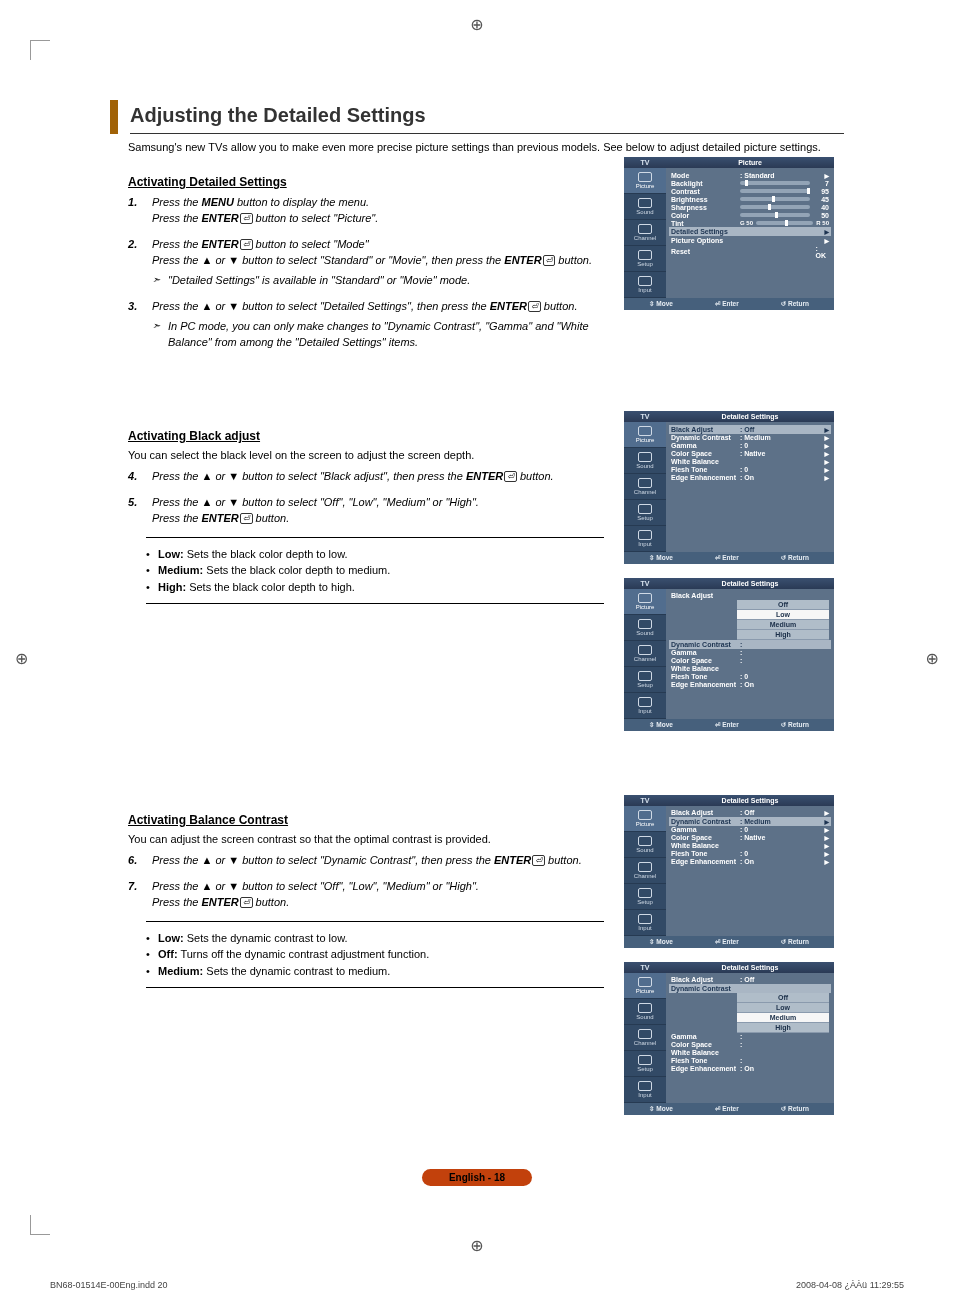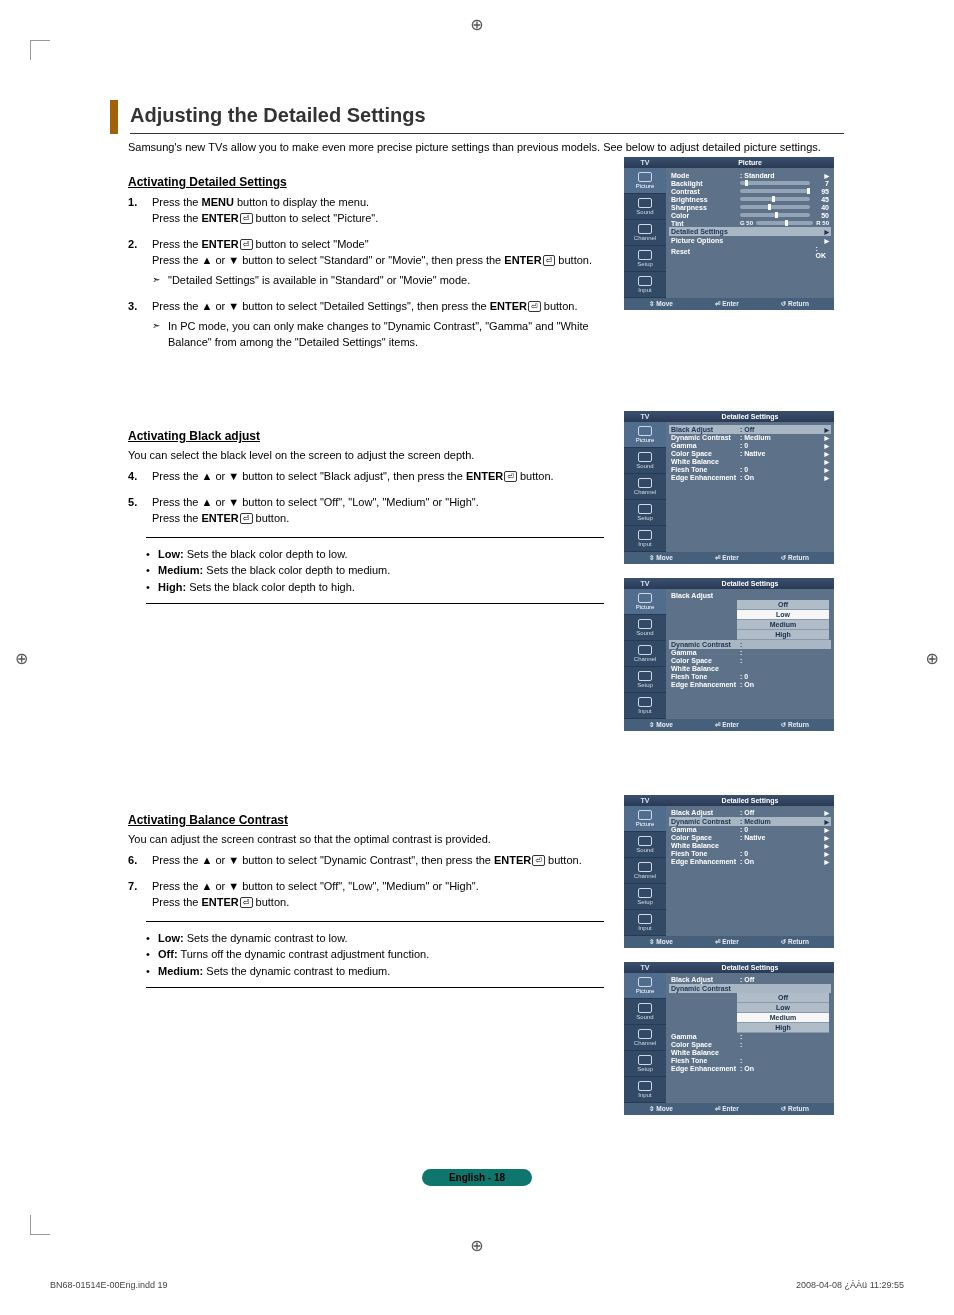--- a/index.html
+++ b/index.html
@@ -77,20 +77,21 @@
     padding: 0;
     margin: 0 0 0 18px;
     font-size: 11px;
   }
   ol.steps > li {
     counter-increment: step;
     position: relative;
     padding-left: 24px;
     margin-bottom: 10px;
     line-height: 1.45;
+    font-style: italic;
   }
   ol.steps > li::before {
     content: counter(step) ".";
     position: absolute;
     left: 0;
     font-weight: bold;
   }
   .note {
     display: block;
     padding-left: 16px;
@@ -230,21 +231,21 @@
     border-bottom:1px solid #8a9aad;
     font-weight:bold;
   }
   .dropdown .ditem.sel { background:#f6f6f6; }
 
   .page-num {
     display:block;
     margin: 40px auto 0;
     width: 110px;
     text-align:center;
-    background:#0f766e;
+    background:#c2410c;
     border-radius: 12px;
     font-size: 10px;
     font-weight:bold;
     padding:3px 0;
   }
   .footer-line {
     position:absolute;
     bottom: 25px;
     left: 50px; right: 50px;
     display:flex;
@@ -749,16 +750,16 @@
               </div>
             </div>
           </div>
       </div>
     </div>
 
     <span class="page-num">English - 18</span>
   </div>
 
   <div class="footer-line">
-    <span>BN68-01514E-00Eng.indd   19</span>
+    <span>BN68-01514E-00Eng.indd   20</span>
     <span>2008-04-08   ¿ÀÀü 11:29:55</span>
   </div>
 </div>
 
 </body></html>

